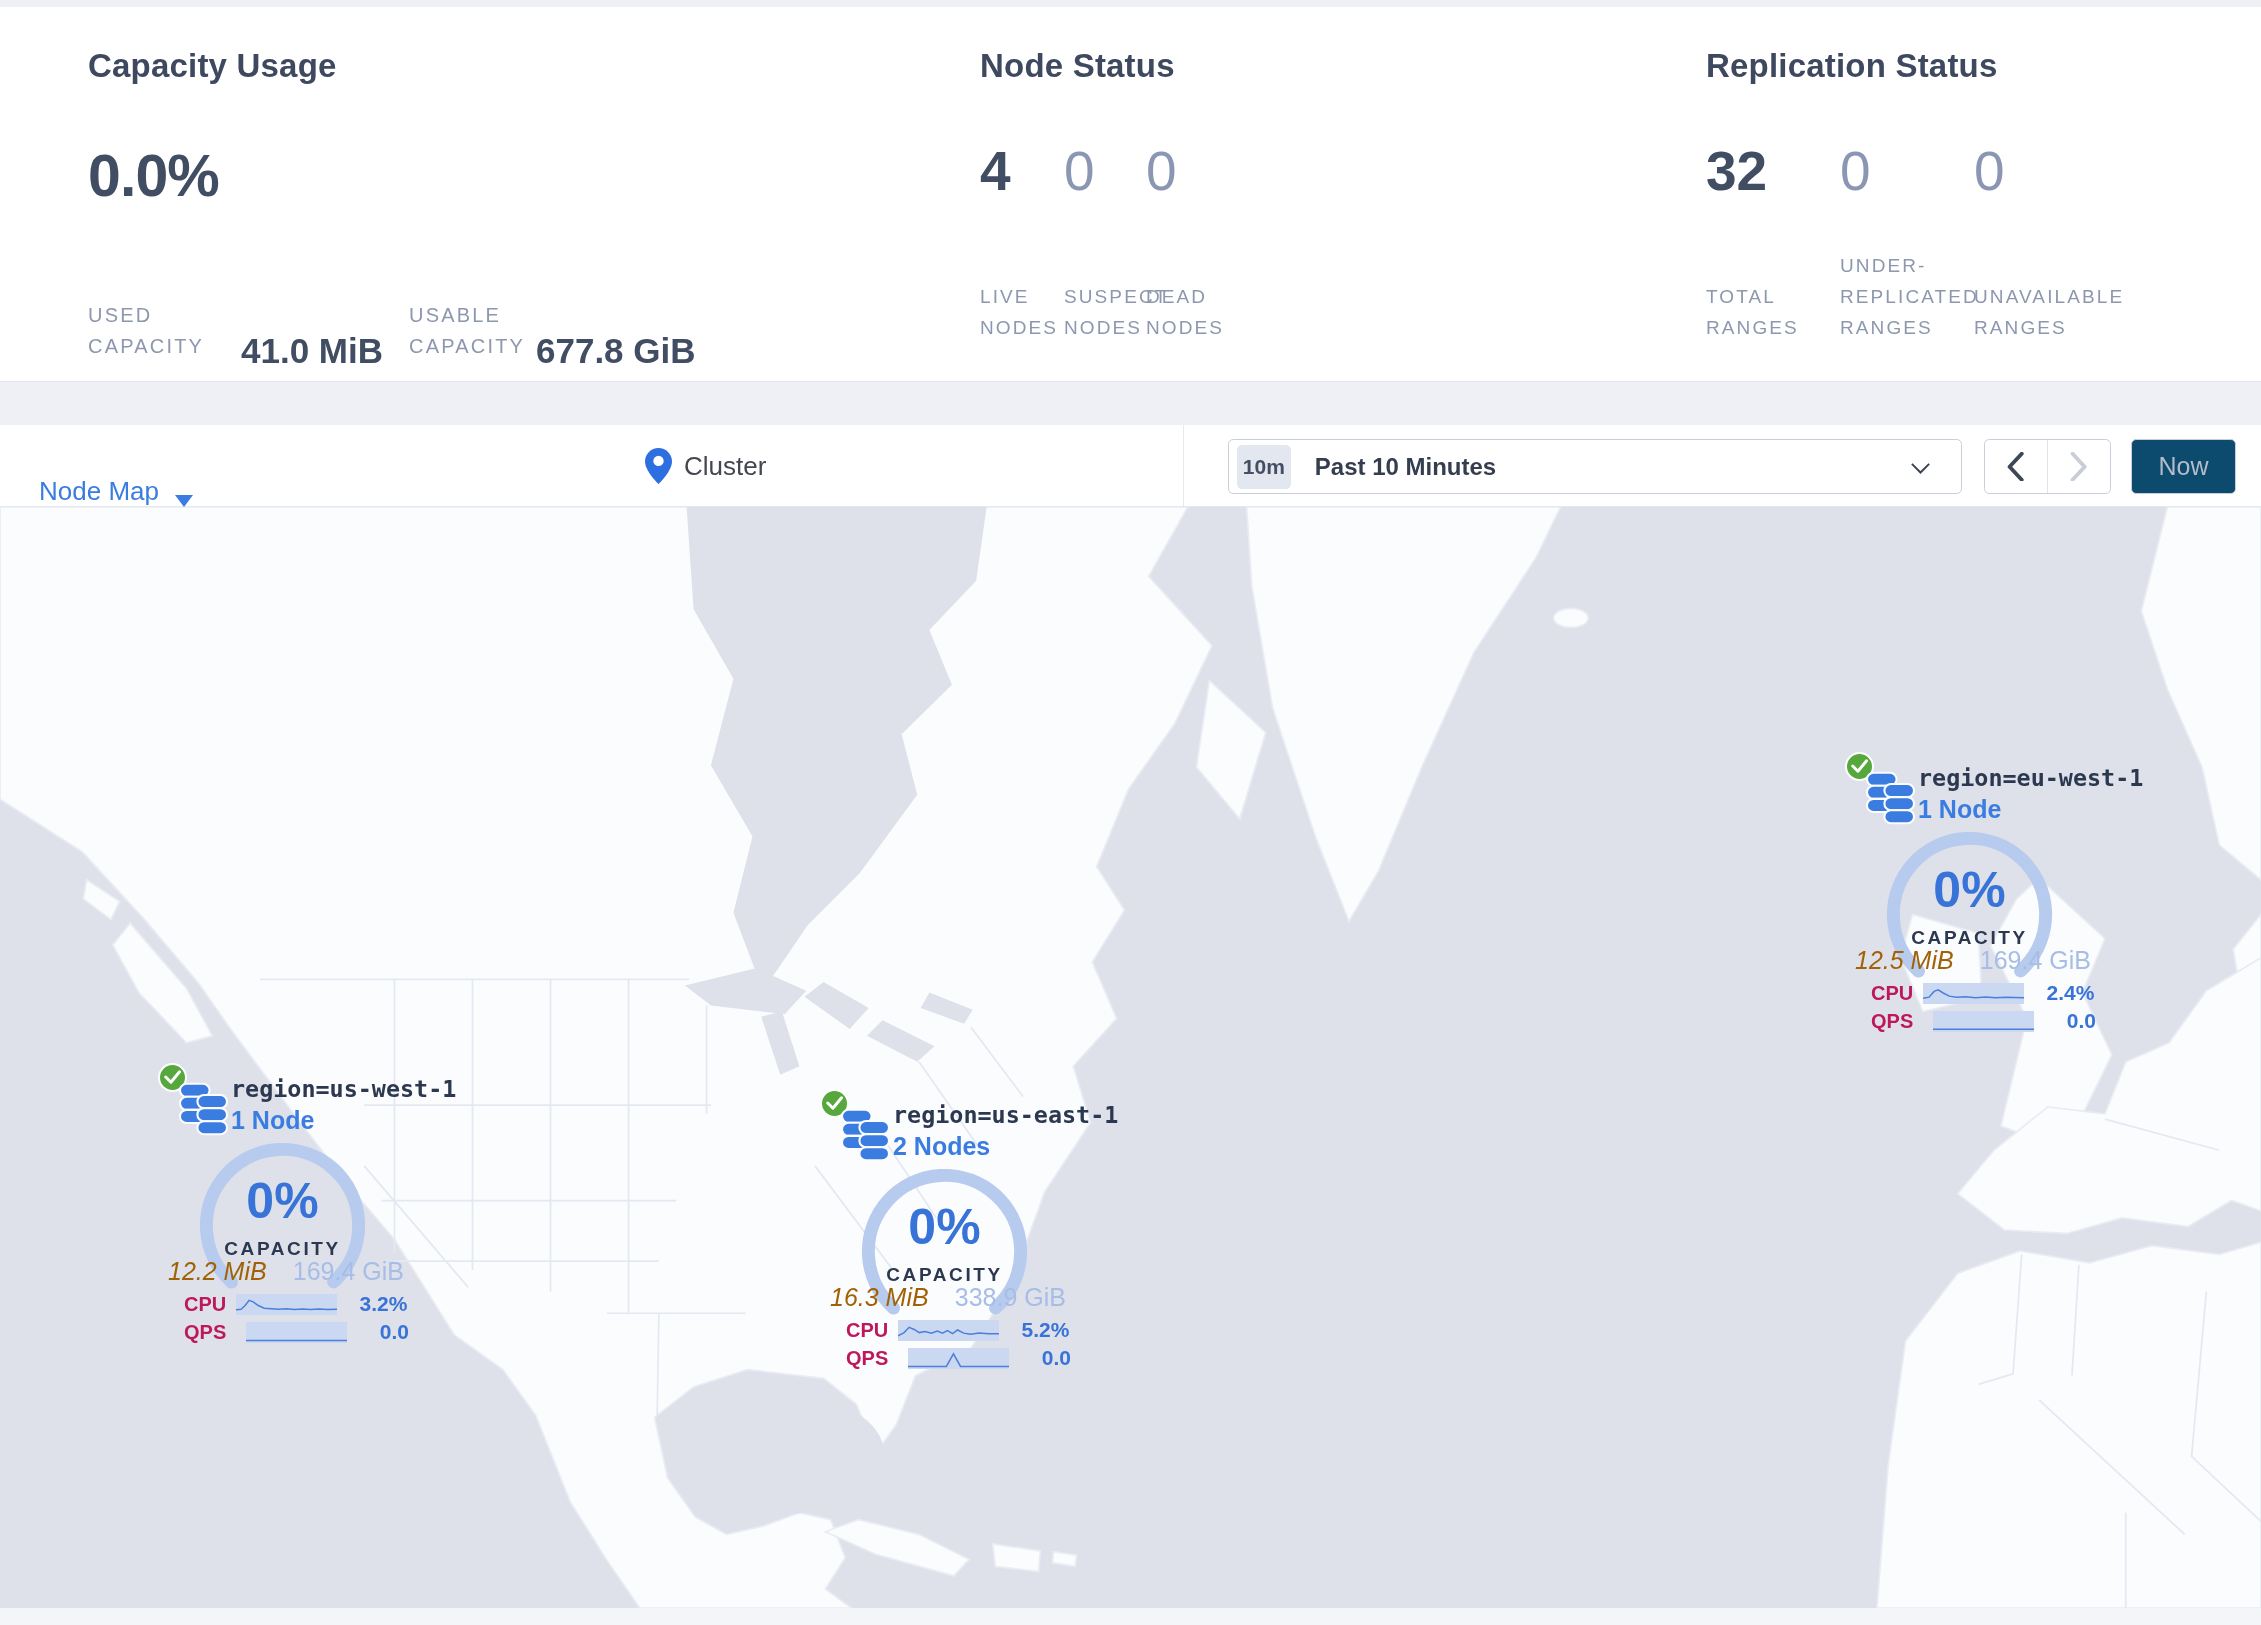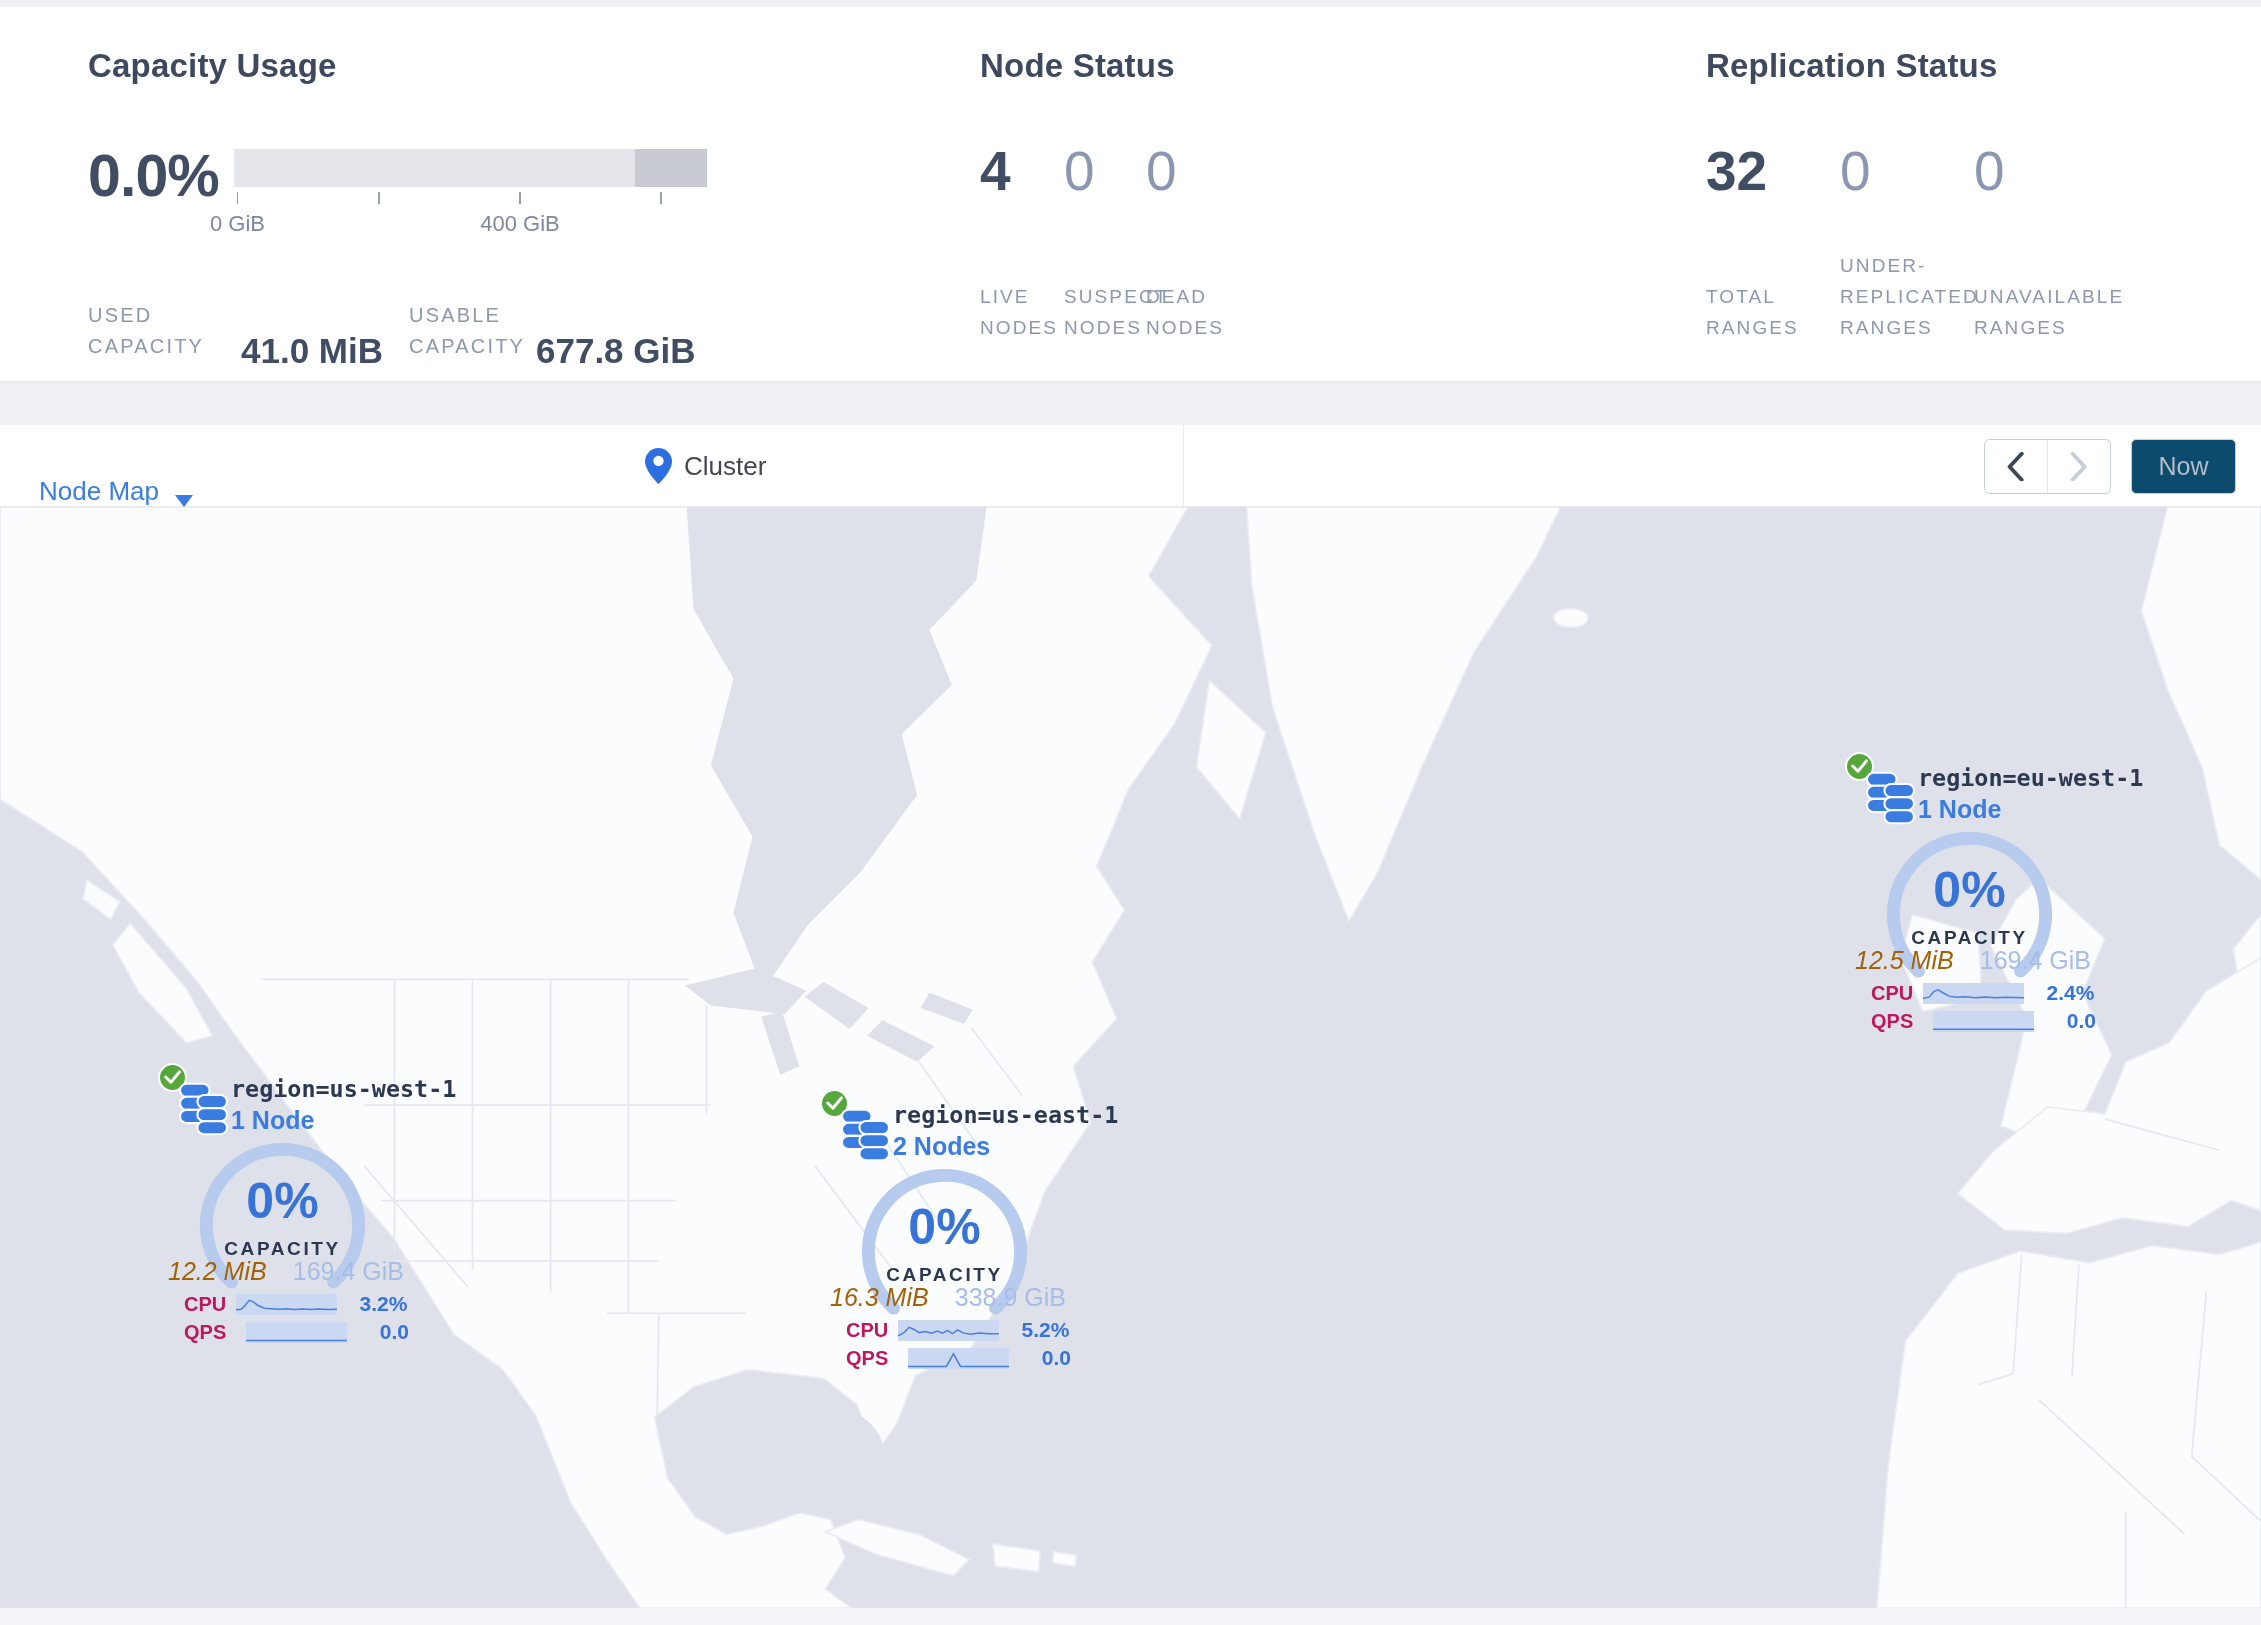--- a/index.html
+++ b/index.html
@@ -97,31 +97,20 @@
   .mk-val { margin-left:22.5px; font-size:21px; font-weight:700; color:#3873d8; }
 </style>
 </head>
 <body>
 
 <section class="stats-card">
 
   <div class="stat-col col-capacity">
     <h2 class="section-title">Capacity Usage</h2>
     <div class="cap-pct">0.0%</div>
-    <div class="cap-bar">
-      <div class="cap-track">
-        <div class="cap-seg"></div>
-      </div>
-      <div class="cap-tick" style="left:2.6px"></div>
-      <div class="cap-tick" style="left:144px"></div>
-      <div class="cap-tick" style="left:285px"></div>
-      <div class="cap-tick" style="left:426px"></div>
-      <div class="cap-tick-label" style="left:3.5px">0 GiB</div>
-      <div class="cap-tick-label" style="left:286px">400 GiB</div>
-    </div>
     <div class="kv-label" style="left:0">
       <span>USED</span>
       <span>CAPACITY</span>
     </div>
     <div class="kv-value" style="left:153px">41.0 MiB</div>
     <div class="kv-label" style="left:321px">
       <span>USABLE</span>
       <span>CAPACITY</span>
     </div>
     <div class="kv-value" style="left:448px">677.8 GiB</div>
@@ -185,20 +174,27 @@
     <span class="caret-down"></span>
   </div>
   <div class="breadcrumb">
     <svg width="27" height="36" viewBox="0 0 24 32">
       <path d="M12 0C5.4 0 0 5.3 0 11.9 0 20.5 12 32 12 32s12-11.5 12-20.1C24 5.3 18.6 0 12 0z" fill="#2d6fe1"></path>
       <circle cx="12" cy="11.5" r="4.6" fill="#ffffff"></circle>
     </svg>
     <span class="breadcrumb-label">Cluster</span>
   </div>
   <div class="tb-divider"></div>
+  <div class="time-select">
+    <span class="time-badge">10m</span>
+    <span class="time-label">Past 10 Minutes</span>
+    <svg class="select-chevron" width="19" height="11.3" viewBox="0 0 22 13">
+      <polyline points="1,1 11,11 21,1" fill="none" stroke="#3a4254" stroke-width="2.2"></polyline>
+    </svg>
+  </div>
   <div class="pager">
     <div class="pager-btn">
       <svg width="17.3" height="29.5" viewBox="0 0 20 34">
         <polyline points="17,2 3,17 17,32" fill="none" stroke="#3d4758" stroke-width="4.5" stroke-linecap="round" stroke-linejoin="round"></polyline>
       </svg>
     </div>
     <div class="pager-btn">
       <svg width="17.3" height="29.5" viewBox="0 0 20 34">
         <polyline points="3,2 17,17 3,32" fill="none" stroke="#c8cdd8" stroke-width="4.5" stroke-linecap="round" stroke-linejoin="round"></polyline>
       </svg>

